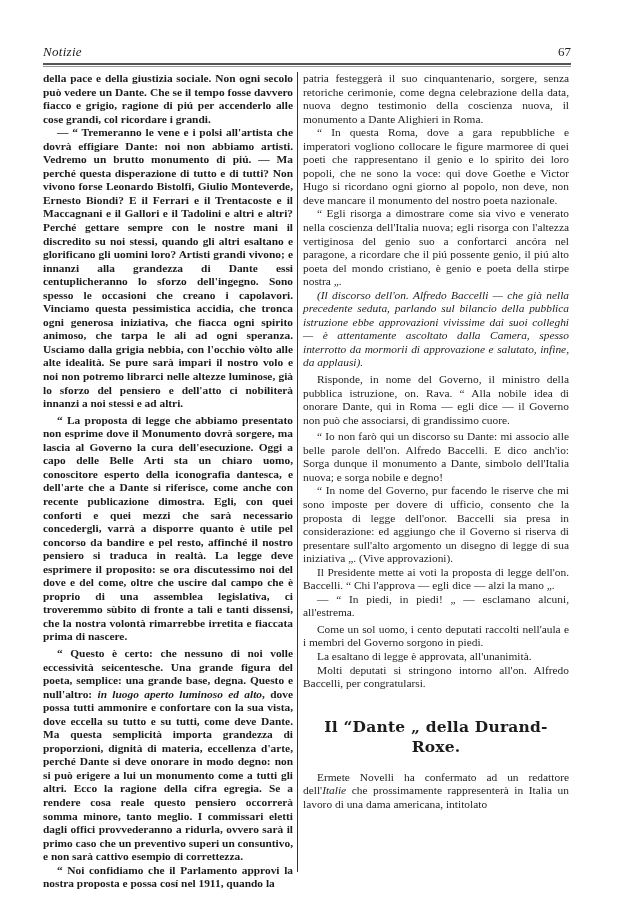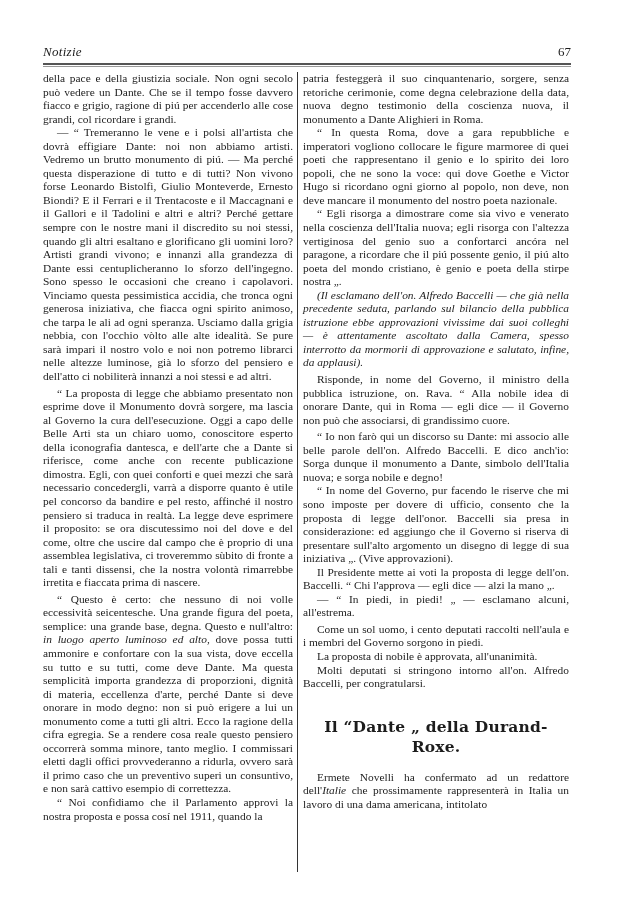--- a/index.html
+++ b/index.html
@@ -28,21 +28,21 @@
   }
   .head-rule2 {
     position: absolute; left: 43px; top: 66px; width: 528px; height: 0;
     border-top: 1px solid #999;
   }
   .col {
     position: absolute; top: 72px;
     font-size: 11.4px; line-height: 13.55px;
     text-align: justify;
   }
-  .col-left { left: 43px; width: 250px; }
+  .col-left { left: 43px; width: 250px; font-weight: bold; }
   .col-right { left: 303px; width: 266px; }
   .divider {
     position: absolute; left: 297px; top: 72px; width: 0; height: 800px;
     border-left: 1px solid #333;
   }
   .col p { margin: 0; text-indent: 14px; hyphens: manual; }
   .col p.noindent { text-indent: 0; }
   .col p.gap { margin-top: 3px; }
   .it { font-style: italic; }
   .section-heading {
@@ -71,27 +71,27 @@
     <p class="gap"><span>“ Questo è certo: che nessuno di noi volle eccessività seicentesche. Una grande figura del poeta, semplice: una grande base, degna. Questo e null'altro:</span> <span class="it">in luogo aperto luminoso ed alto</span><span>, dove possa tutti ammonire e confortare con la sua vista, dove eccella su tutto e su tutti, come deve Dante. Ma questa semplicità importa grandezza di proporzioni, dignità di materia, eccellenza d'arte, perché Dante si deve onorare in modo degno: non si può erigere a lui un monumento come a tutti gli altri. Ecco la ragione della cifra egregia. Se a rendere cosa reale questo pensiero occorrerà somma minore, tanto meglio. I commissari eletti dagli offici provvederanno a ridurla, ovvero sarà il primo caso che un preventivo superi un consuntivo, e non sarà cattivo esempio di correttezza.</span></p>
     <p>“ Noi confidiamo che il Parlamento approvi la nostra proposta e possa cosí nel 1911, quando la</p>
   </div>
 
   <div class="divider"></div>
 
   <div class="col col-right">
     <p class="noindent">patria festeggerà il suo cinquantenario, sorgere, senza retoriche cerimonie, come degna celebrazione della data, nuova degno testimonio della coscienza nuova, il monumento a Dante Alighieri in Roma.</p>
     <p>“ In questa Roma, dove a gara repubbliche e imperatori vogliono collocare le figure marmoree di quei poeti che rappresentano il genio e lo spirito dei loro popoli, che ne sono la voce: qui dove Goethe e Victor Hugo si ricordano ogni giorno al popolo, non deve, non deve mancare il monumento del nostro poeta nazionale.</p>
     <p>“ Egli risorga a dimostrare come sia vivo e venerato nella coscienza dell'Italia nuova; egli risorga con l'altezza vertiginosa del genio suo a confortarci ancóra nel paragone, a ricordare che il piú possente genio, il piú alto poeta del mondo cristiano, è genio e poeta della stirpe nostra „.</p>
-    <p class="it">(Il esclamano dell'on. Alfredo Baccelli — che già nella precedente seduta, parlando sul bilancio della pubblica istruzione ebbe approvazioni vivissime dai suoi colleghi — è attentamente ascoltato dalla Camera, spesso interrotto da mormorii di approvazione e salutato, infine, da applausi).</p>
+    <p class="it">(Il discorso dell'on. Alfredo Baccelli — che già nella precedente seduta, parlando sul bilancio della pubblica istruzione ebbe approvazioni vivissime dai suoi colleghi — è attentamente ascoltato dalla Camera, spesso interrotto da mormorii di approvazione e salutato, infine, da applausi).</p>
     <p class="gap">Risponde, in nome del Governo, il ministro della pubblica istruzione, on. Rava. “ Alla nobile idea di onorare Dante, qui in Roma — egli dice — il Governo non può che associarsi, di grandissimo cuore.</p>
     <p class="gap">“ Io non farò qui un discorso su Dante: mi associo alle belle parole dell'on. Alfredo Baccelli. E dico anch'io: Sorga dunque il monumento a Dante, simbolo dell'Italia nuova; e sorga nobile e degno!</p>
     <p>“ In nome del Governo, pur facendo le riserve che mi sono imposte per dovere di ufficio, consento che la proposta di legge dell'onor. Baccelli sia presa in considerazione: ed aggiungo che il Governo si riserva di presentare sull'alto argomento un disegno di legge di sua iniziativa „. (Vive approvazioni).</p>
     <p>Il Presidente mette ai voti la proposta di legge dell'on. Baccelli. “ Chi l'approva — egli dice — alzi la mano „.</p>
     <p>— “ In piedi, in piedi! „ — esclamano alcuni, all'estrema.</p>
     <p class="gap">Come un sol uomo, i cento deputati raccolti nell'aula e i membri del Governo sorgono in piedi.</p>
-    <p>La proposta di nobile è approvata, all'unanimità.</p>
+    <p>La esaltano di legge è approvata, all'unanimità.</p>
     <p>Molti deputati si stringono intorno all'on. Alfredo Baccelli, per congratularsi.</p>
 
     <h2 class="section-heading">Il “Dante „ della Durand-Roxe.</h2>
     <p><span>Ermete Novelli ha confermato ad un redattore dell'</span><span class="it">Italie</span><span> che prossimamente rappresenterà in Italia un lavoro di una dama americana, intitolato</span></p>
   </div>
 
 </div>
 
 </body></html>

